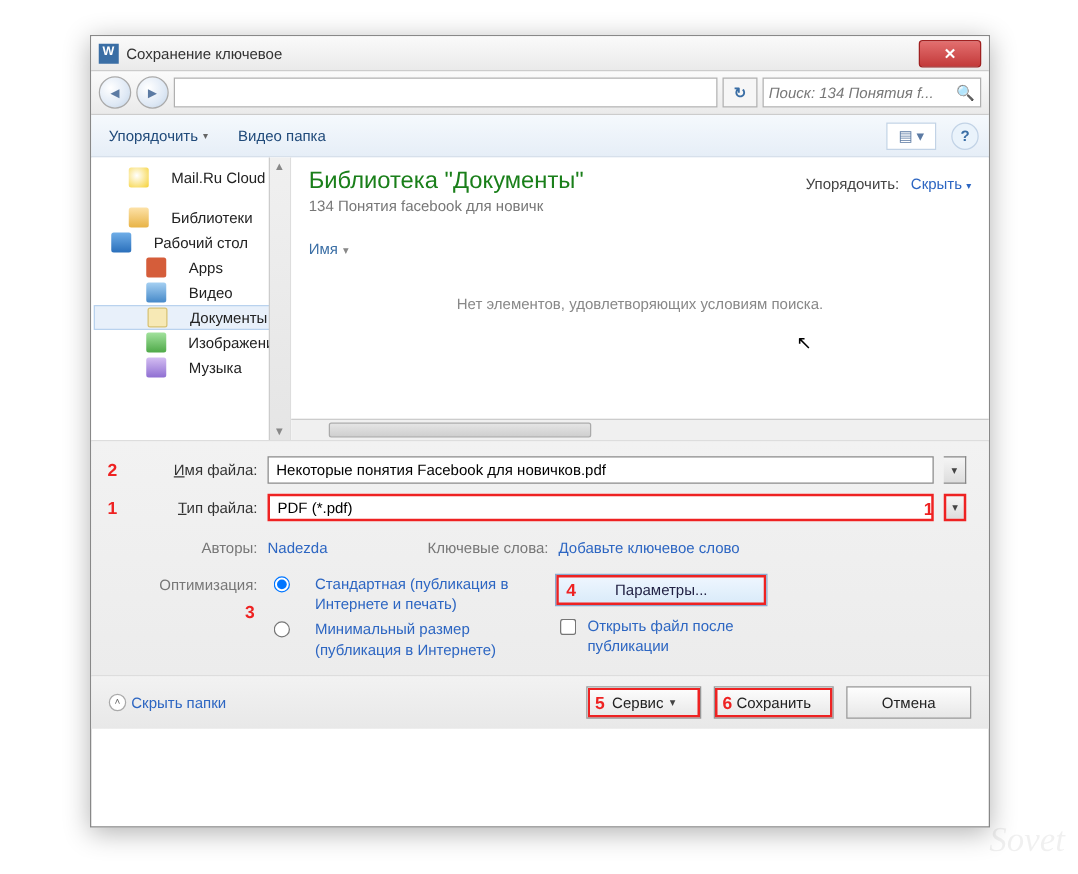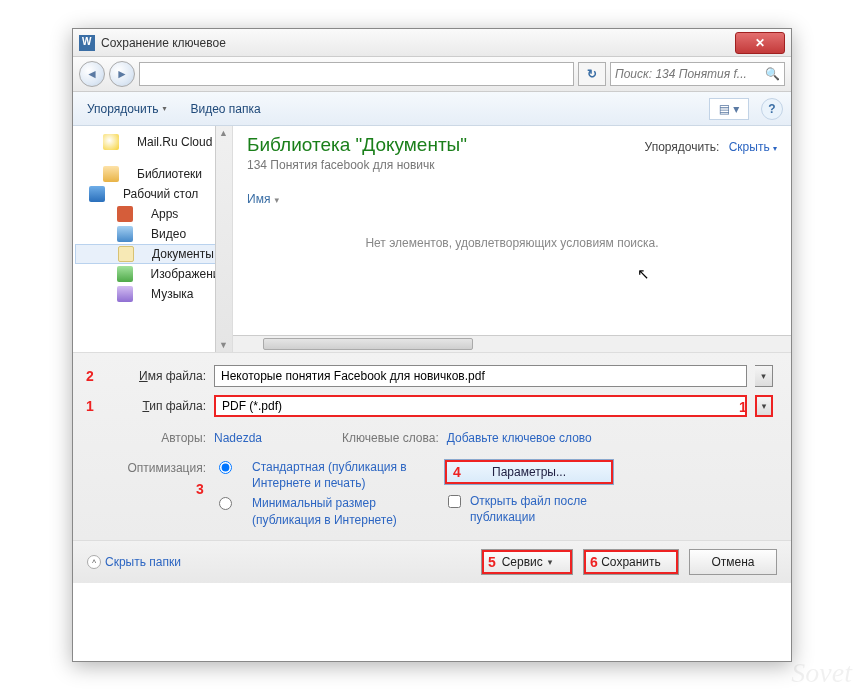--- a/index.html
+++ b/index.html
@@ -124,21 +124,21 @@
   .footer{display:flex;align-items:center;padding:8px 14px;background:linear-gradient(#f2f2f2,#e8e8e8);border-top:1px solid #ddd;}
   .hide-link{display:flex;align-items:center;gap:4px;color:#2d66c2;}
   .hide-link .chev{width:14px;height:14px;border:1px solid #aaa;border-radius:50%;display:flex;align-items:center;justify-content:center;font-size:8px;color:#666;background:#fff;}
   .footer-spacer{flex:1;}
   .footer .btn{
     height:26px;padding:0 14px;border:1px solid #999;background:linear-gradient(#fefefe,#e7e7e7);
     display:flex;align-items:center;gap:5px;margin-left:10px;color:#222;
   }
   .service{width:92px;justify-content:center;}
   .save{width:96px;justify-content:center;}
-  .cancel{width:88px;justify-content:center;text-align:center;}
+  .cancel{width:100px;justify-content:center;text-align:center;}
   .service .dd,.combo-btn{font-size:9px;color:#444;}
   .red-frame{box-shadow:0 0 0 2px #e22 inset;}
   .watermark{position:absolute;right:10px;bottom:10px;font-family:cursive;font-size:28px;color:rgba(0,0,0,0.06);font-style:italic;pointer-events:none;}
 </style>
 </head>
 <body>
 
 <div class="dialog">
 
   <div class="titlebar">

